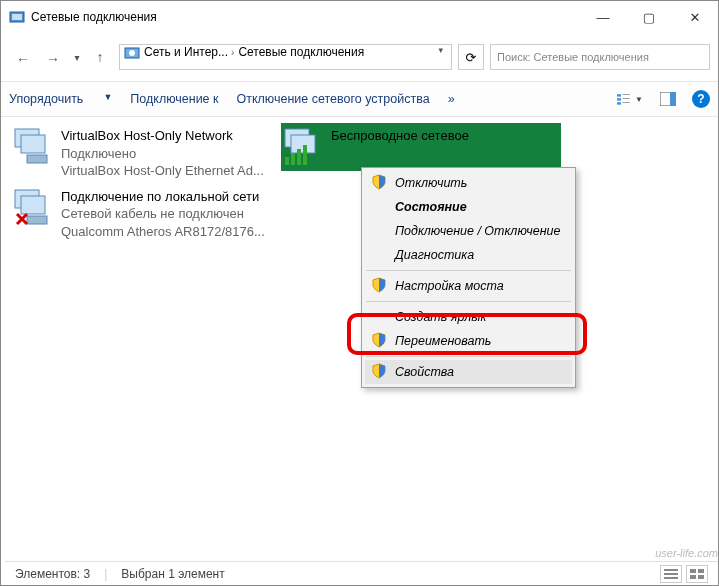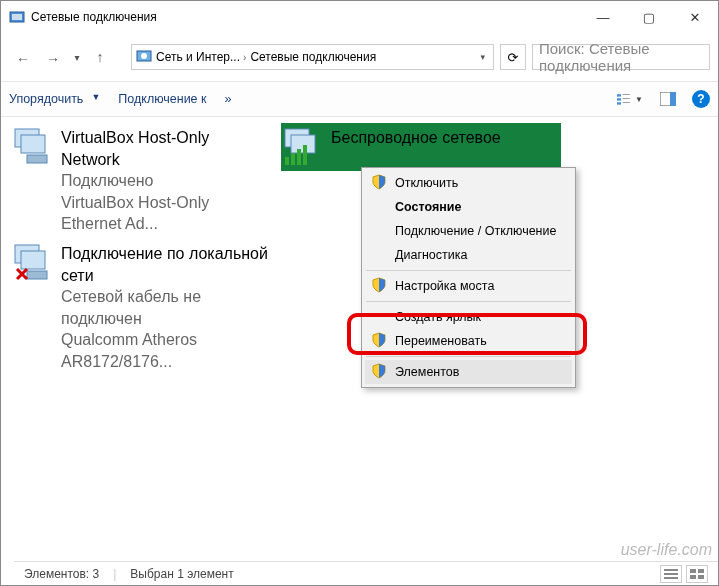--- a/index.html
+++ b/index.html
@@ -7,51 +7,51 @@
 .titlebar { height: 32px; display: flex; align-items: center; padding: 0 0 0 8px; background: #fff; }
 .titlebar .icon { width: 16px; height: 16px; margin-right: 6px; }
 .titlebar .title { font-size: 12px; flex: 1; }
 .win-controls { display: flex; }
 .win-btn { width: 46px; height: 32px; display: flex; align-items: center; justify-content: center; font-size: 13px; color: #333; }
 .addrbar { height: 32px; margin-top: 8px; display: flex; align-items: center; padding: 0 8px; gap: 6px; }
 .nav-arrows { display: flex; align-items: center; gap: 2px; }
 .nav-btn { width: 28px; height: 26px; display: flex; align-items: center; justify-content: center; border: 1px solid transparent; color:#555; border-radius: 2px; font-size: 14px; }
 .nav-btn.small { width: 16px; color:#555; font-size:10px; }
 .nav-btn.up { width: 26px; }
-.addr-box { flex: 1; height: 26px; border: 1px solid #ccc; display: flex; align-items: center; padding: 0 4px; gap: 4px; font-size: 12px; min-width:0;margin-left:12px; }
+.addr-box { flex: 1; height: 26px; border: 1px solid #ccc; display: flex; align-items: flex-start; padding: 0 4px; gap: 4px; font-size: 12px; min-width:0; }
 .addr-seg { display: flex; align-items: center; gap: 3px; white-space: nowrap; }
 .addr-chev { color:#666; font-size:10px; }
 .addr-drop { margin-left:auto; color:#555; font-size:9px; padding:0 4px;}
 .refresh-btn { width: 26px; height: 26px; border:1px solid #ccc; display:flex; align-items:center; justify-content:center; font-size:13px;}
-.search-box { width: 178px; height: 26px; border:1px solid #ccc; display:flex; align-items:center; padding:0 6px; gap:6px; color:#888; font-size:15px;}
+.search-box { width: 220px; height: 26px; border:1px solid #ccc; display:flex; align-items:center; padding:0 6px; gap:6px; color:#888; font-size:11px;}
 .cmdbar { height: 36px; border-top:1px solid #e6e6e6; border-bottom:1px solid #e6e6e6; background: #fdfdfd; display:flex; align-items:center; padding:0 8px; gap:18px; font-size:12.5px; margin-top: 8px;}
-.cmd-item { color:#1a3e7a; display:flex; align-items:flex-start; gap:8px;}
+.cmd-item { color:#1a3e7a; display:flex; align-items:flex-start; gap:20px;}
 .cmd-drop { font-size:9px; color:#1a3e7a;}
 .cmd-right { margin-left:auto; display:flex; align-items:center; gap:10px;}
 .cmd-icon-btn { width:28px; height:22px; display:flex; align-items:center; justify-content:center; border:1px solid transparent; border-radius:2px; color:#444; font-size:13px;}
 .help-icon { width:18px; height:18px; border-radius:50%; background:#0078d7; color:#fff; display:flex; align-items:center; justify-content:center; font-size:12px; font-weight:bold;}
 .content { position:relative; padding: 6px 10px; height: calc(100% - 32px - 40px - 36px - 24px); }
-.item-row { display:flex; align-items:flex-start; gap:8px; padding:4px 2px; width:260px; font-size:16px;}
+.item-row { display:flex; align-items:flex-start; gap:8px; padding:4px 2px; width:260px; font-size:13px;}
 .item-icon { width:40px; height:40px; flex-shrink:0; position:relative;}
 .item-details { display:flex; flex-direction:column; line-height:1.35;}
 .item-name { color:#000;}
 .item-sub { color:#666;}
 .item-selected { background:#15803d; }
 .item-selected2 { position:absolute; left:280px; top:6px; width: 280px; }
-.context-menu { position:absolute; left:360px; top:50px; width:215px; background:#f2f2f2; border:1px solid #a0a0a0; box-shadow: 3px 3px 6px rgba(0,0,0,0.25); padding:3px; font-size:12.5px; z-index:50;}
+.context-menu { position:absolute; left:360px; top:50px; width:215px; background:#f2f2f2; border:1px solid #a0a0a0; box-shadow: 3px 3px 6px rgba(0,0,0,0.25); padding:3px; font-size:12.5px; z-index:50;font-style:italic;}
 .menu-item { height:24px; display:flex; align-items:center; padding:0 8px 0 30px; position:relative;}
 .menu-item.bold { font-weight:bold;}
 .menu-item.hover { background:#e5e5e5;}
 .menu-sep { height:1px; background:#d0d0d0; margin:3px 1px;}
 .shield { position:absolute; left:6px; top:3px; width:16px; height:16px;}
 .highlight-box { position:absolute; left:346px; top:312px; width:240px; height:42px; border:4px solid #e60000; border-radius:10px; z-index:60; pointer-events:none;}
-.statusbar { position:absolute; bottom:0; left:13px; right:0; height:24px; border-top:1px solid #e0e0e0; background:#fff; display:flex; align-items:center; padding:0 10px; font-size:12px; color:#444; gap:14px;}
+.statusbar { position:absolute; bottom:0; left:4px; right:0; height:24px; border-top:1px solid #e0e0e0; background:#fff; display:flex; align-items:center; padding:0 10px; font-size:12px; color:#444; gap:14px;}
 .status-right { margin-left:auto; display:flex; gap:4px;}
 .status-view-btn { width:22px; height:18px; border:1px solid #ccc; display:flex; align-items:center; justify-content:center; font-size:10px;}
-.watermark { position:absolute; right:6px; bottom:26px; font-size:16px; color:#bbb; font-style:italic;}
+.watermark { position:absolute; right:0; bottom:26px; font-size:11px; color:#bbb; font-style:italic;}
 </style>
 </head>
 <body>
 
 <div class="titlebar">
   <span class="icon">
     <svg viewBox="0 0 16 16">
         <rect x="1" y="3" width="14" height="10" fill="#4a90d9" stroke="#2a5a99"></rect>
         <rect x="3" y="5" width="10" height="6" fill="#cde"></rect>
       </svg>
@@ -92,20 +92,23 @@
 </div>
 
 <div class="cmdbar">
   <span class="cmd-item">
       <span>Упорядочить</span>
       <span class="cmd-drop">▼</span>
     </span>
   <span class="cmd-item">
       <span>Подключение к</span>
     </span>
+  <span class="cmd-item">
+      <span>Отключение сетевого устройства</span>
+    </span>
   <span class="cmd-item">»</span>
   <div class="cmd-right">
     <div class="cmd-icon-btn">
         <svg width="20" height="14" viewBox="0 0 20 14">
           <rect x="0" y="1" width="5" height="3" fill="#4a90d9"></rect>
           <rect x="7" y="1" width="9" height="1" fill="#888"></rect>
           <rect x="0" y="6" width="5" height="3" fill="#4a90d9"></rect>
           <rect x="7" y="6" width="9" height="1" fill="#888"></rect>
           <rect x="0" y="11" width="5" height="3" fill="#4a90d9"></rect>
           <rect x="7" y="11" width="9" height="1" fill="#888"></rect>
@@ -206,21 +209,21 @@
             <path d="M8 1 L14 3 V8 C14 12 8 15 8 15 V1 Z" fill="#3a7bd5"></path>
           </svg></span>
       <span>Переименовать</span>
     </div>
     <div class="menu-sep"></div>
     <div class="menu-item hover">
       <span class="shield"><svg viewBox="0 0 16 16">
             <path d="M8 1 L14 3 V8 C14 12 8 15 8 15 C8 15 2 12 2 8 V3 Z" fill="#ffcc33" stroke="#cc9900"></path>
             <path d="M8 1 L14 3 V8 C14 12 8 15 8 15 V1 Z" fill="#3a7bd5"></path>
           </svg></span>
-      <span>Элементов</span>
+      <span>Свойства</span>
     </div>
   </div>
 
 </div>
 
 <div class="highlight-box"></div>
 
 <div class="watermark">user-life.com</div>
 
 <div class="statusbar">

